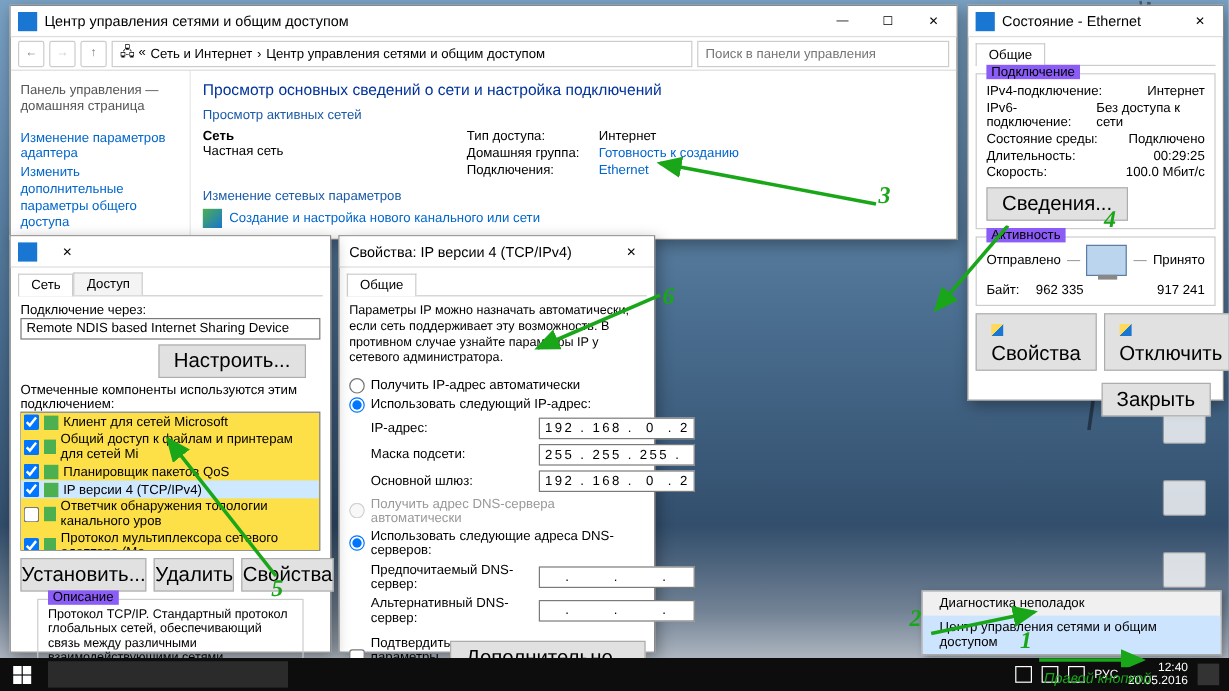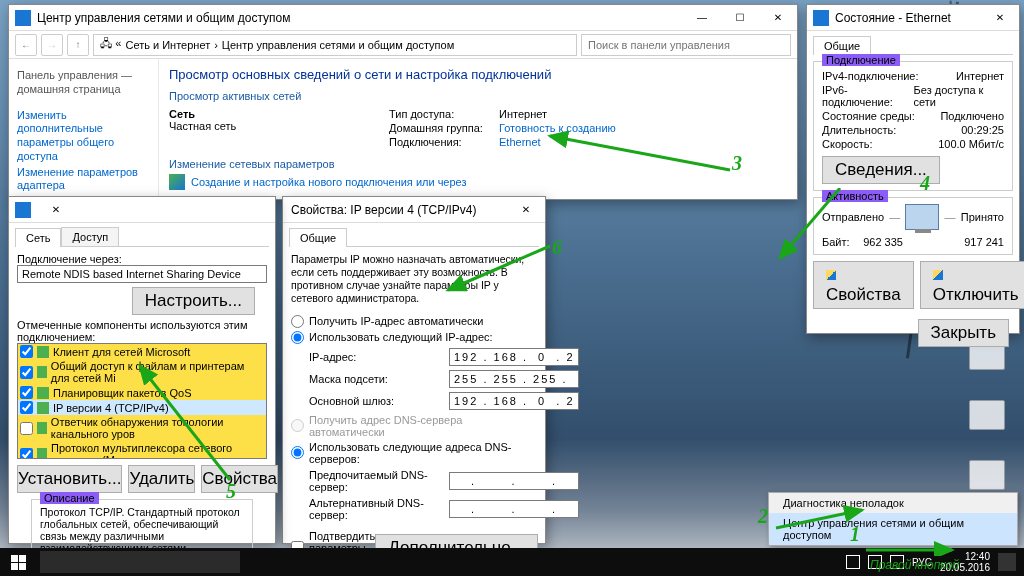--- a/index.html
+++ b/index.html
@@ -139,22 +139,22 @@
       <a>Сеть и Интернет</a>
         <span>›</span>
       <a>Центр управления сетями и общим доступом</a>
     </div>
     <input class="search" placeholder="Поиск в панели управления" style="">
   </div>
   <div class="body">
     <div class="leftnav">
       <a class="dim"><span>Панель управления —</span><br><span>домашняя страница</span></a>
       <div style="height:8px"></div>
+      <a>Изменение параметров адаптера</a>
       <a><span>Изменить дополнительные</span><br><span>параметры общего доступа</span></a>
-      <a>Изменение параметров адаптера</a>
     </div>
     <div class="content">
       <h3>Просмотр основных сведений о сети и настройка подключений</h3>
       <div class="section-label">Просмотр активных сетей</div>
       <div class="network-row">
         <div class="net-left">
           <div><b>Сеть</b></div>
           <div>Частная сеть</div>
         </div>
         <div class="net-right">
@@ -162,21 +162,21 @@
           <span>Интернет</span>
           <span>Домашняя группа:</span>
           <a>Готовность к созданию</a>
           <span>Подключения:</span>
           <a>Ethernet</a>
         </div>
       </div>
       <div class="section-label" style="margin-top:10px">Изменение сетевых параметров</div>
       <div class="wiz">
         <span class="wiz-ico"></span>
-        <span>Создание и настройка нового подключения или через</span>
+        <span>Создание и настройка нового канального или сети</span>
       </div>
     </div>
   </div>
 </div>
 
 <div id="ethstat" class="win">
   <div class="titlebar">
     <div class="ico"></div>
     <div class="ttl">Состояние - Ethernet</div>
     <div class="winbtns">

